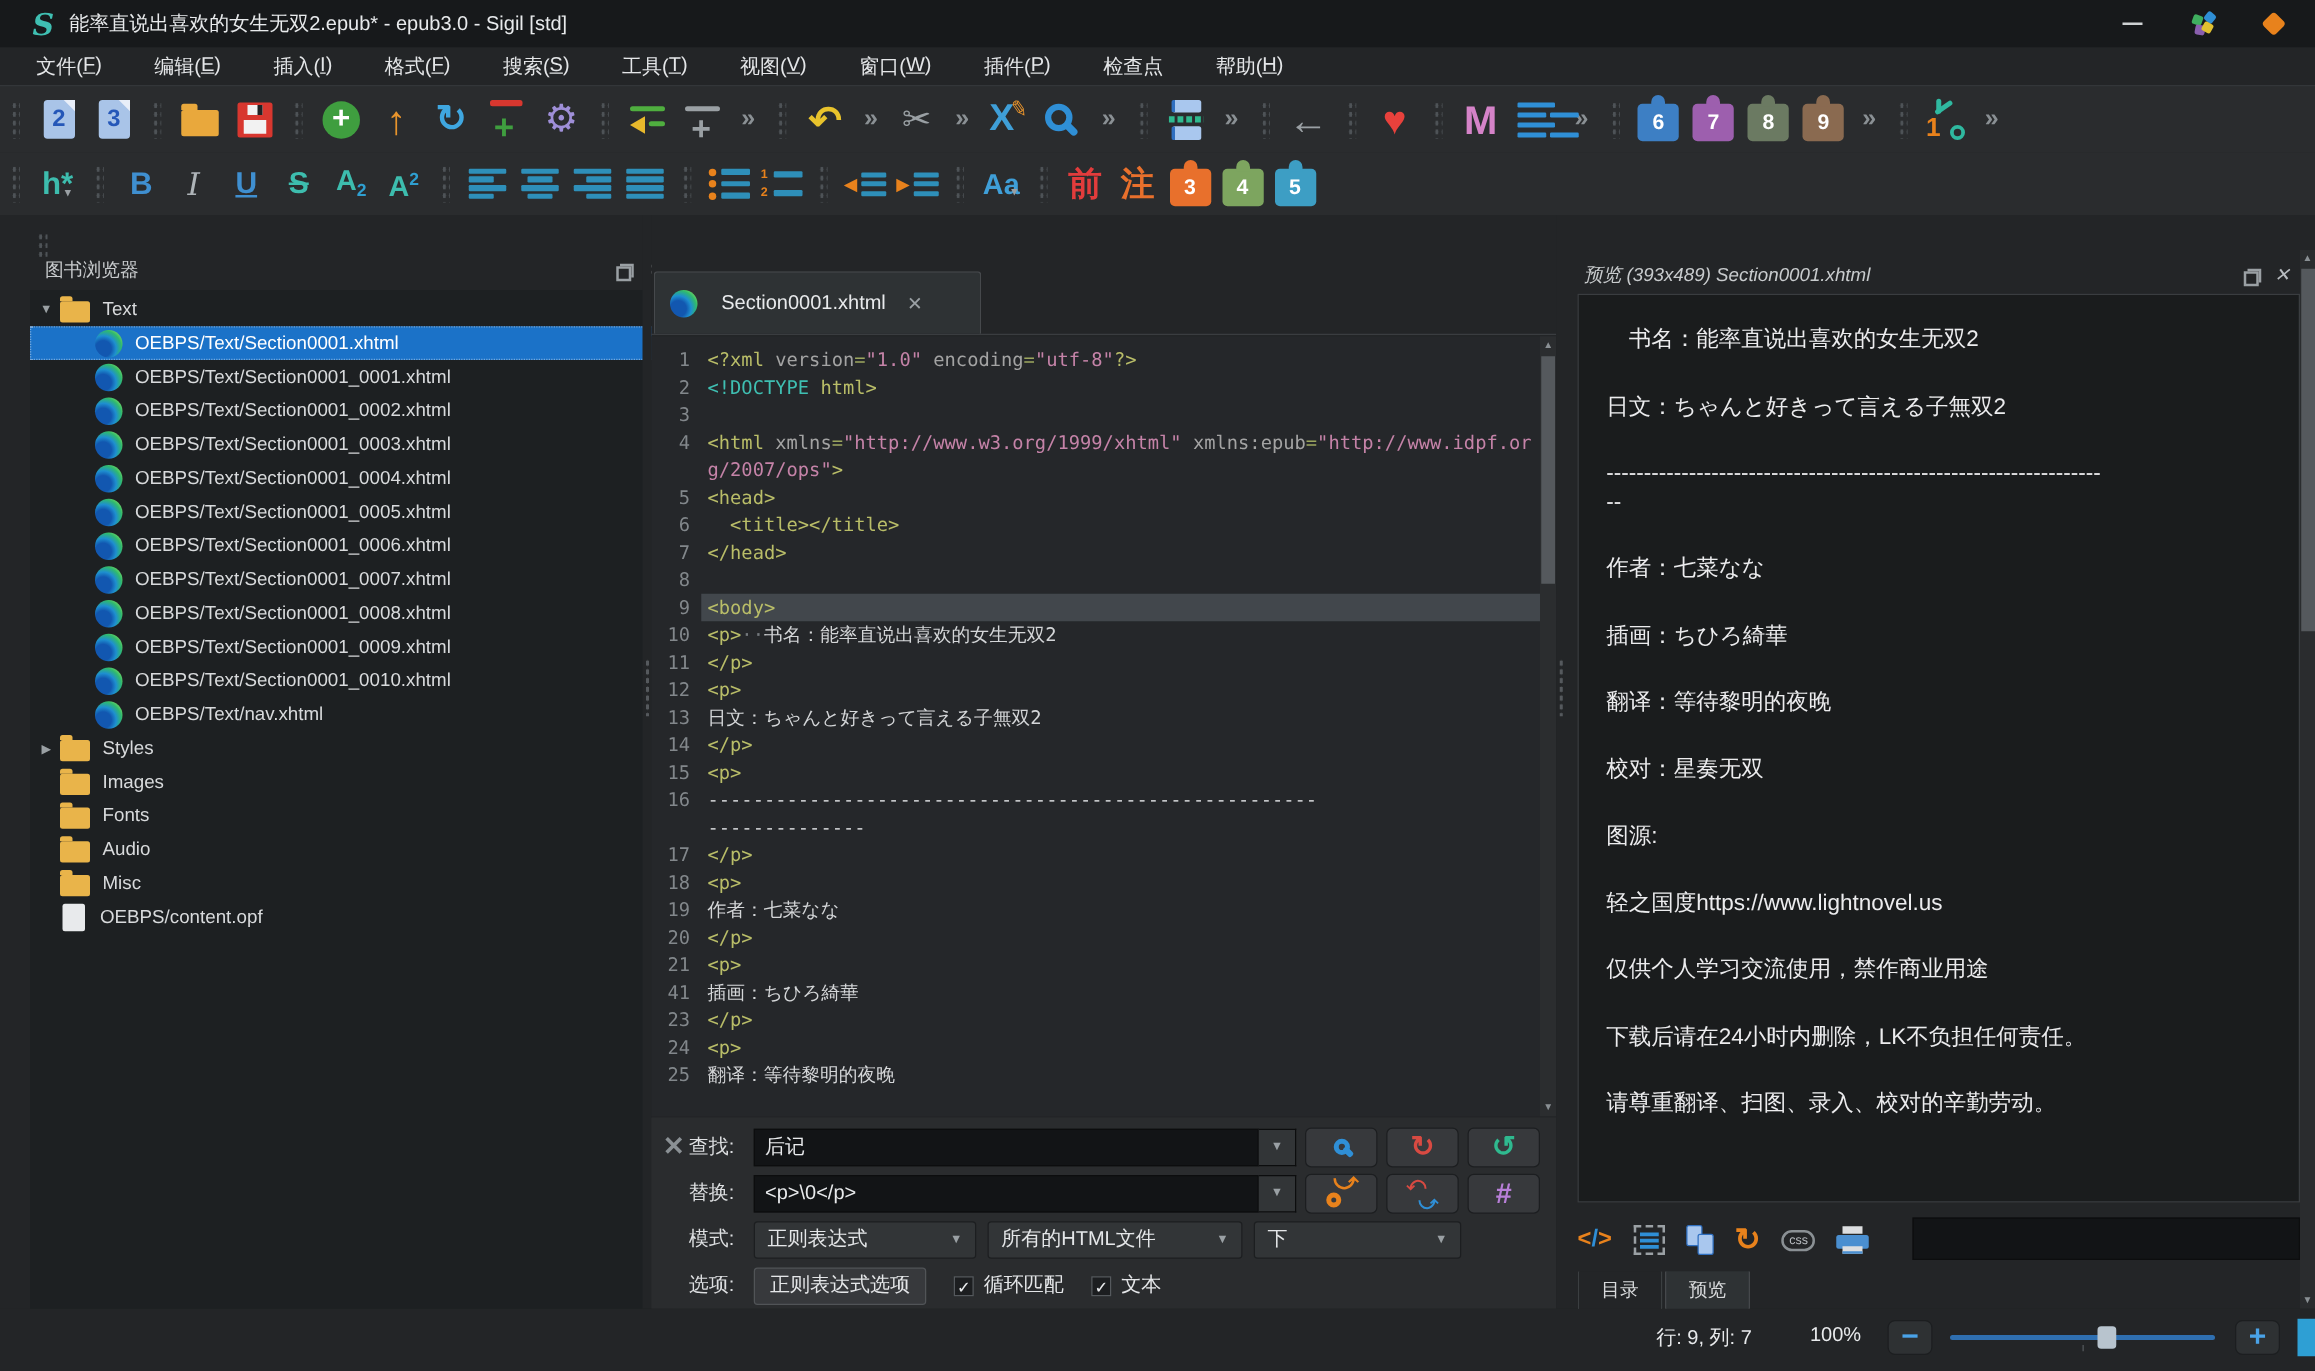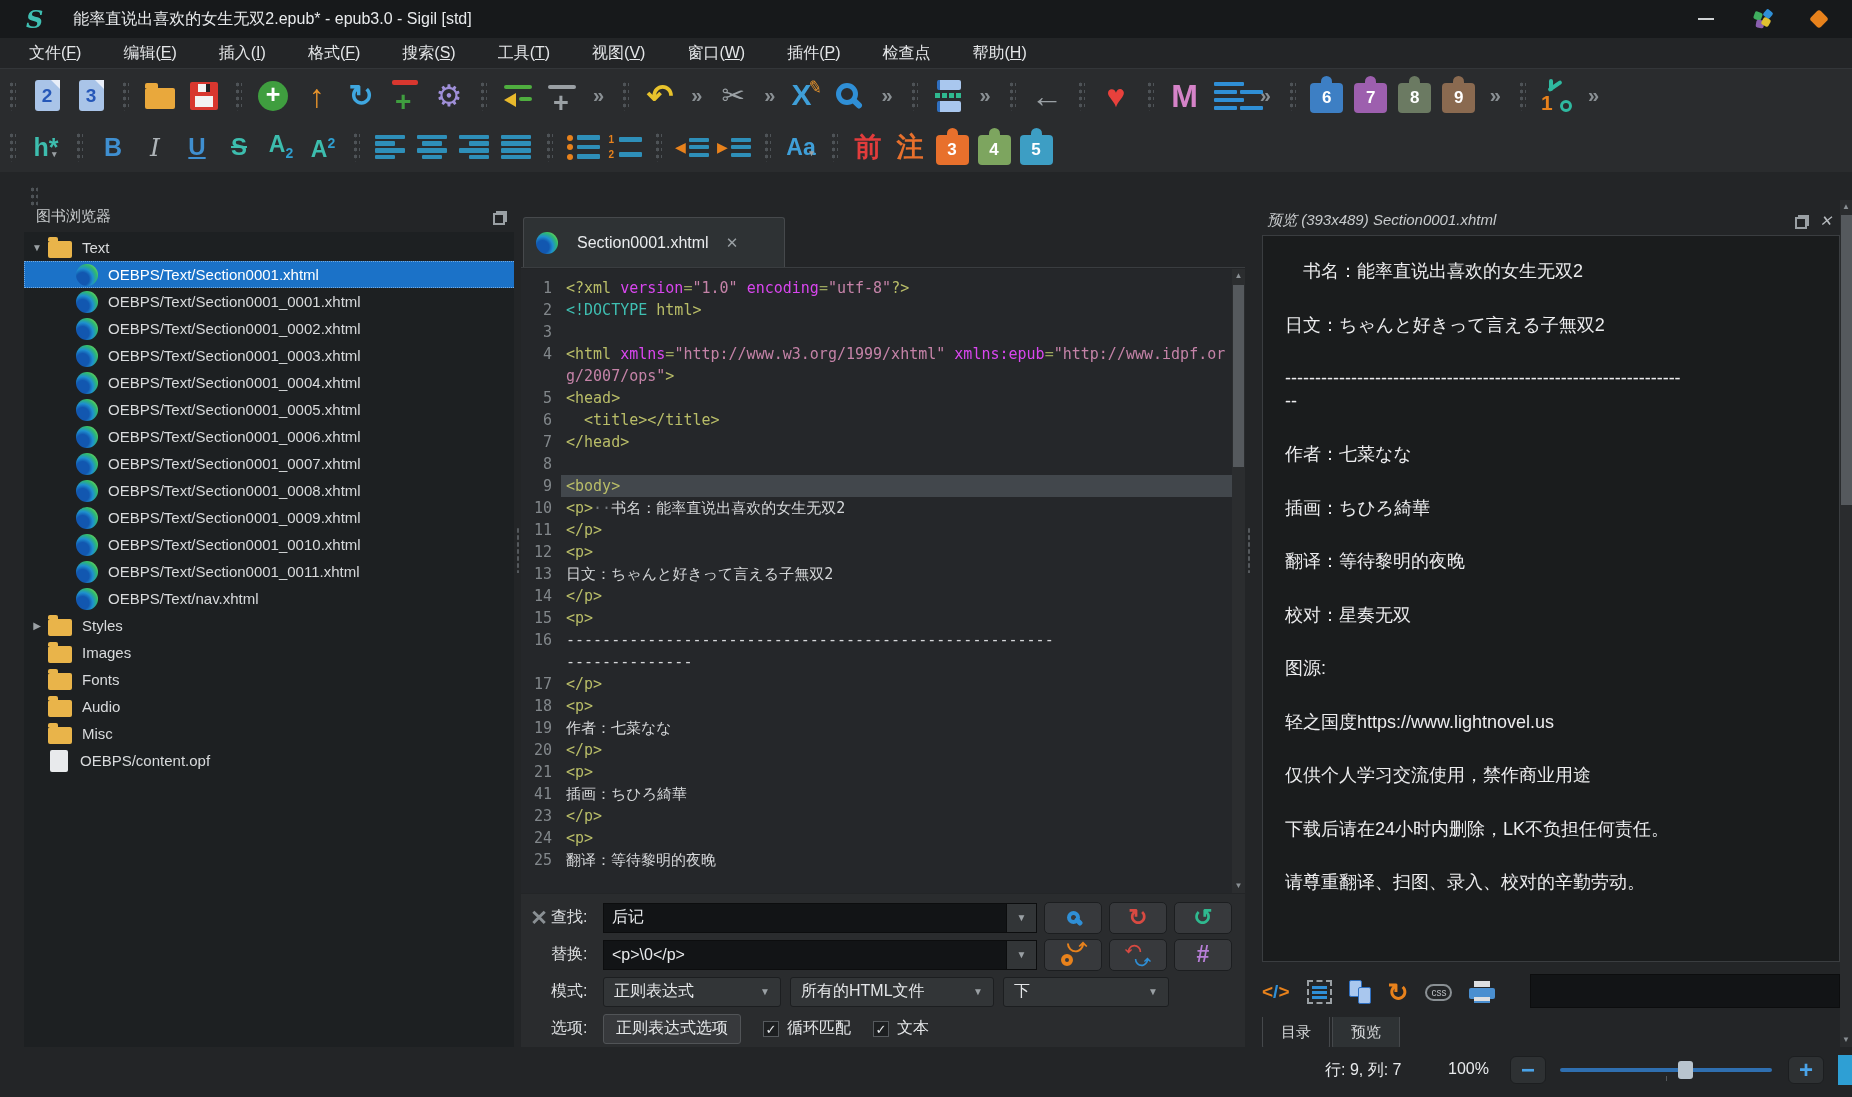--- a/index.html
+++ b/index.html
@@ -2,21 +2,21 @@
 <html><head>
 <meta charset="utf-8">
 <style>
   * { margin:0; padding:0; box-sizing:border-box; }
   body { background:#101112; font-family:"Liberation Sans",sans-serif; }
   #root { position:relative; width:1852px; height:1097px; background:#232527; color:#dcdee0; overflow:hidden; }
 
   
   .titlebar { position:absolute; left:0; top:0; width:1852px; height:38px; background:#17191b; display:flex; align-items:center; padding:0 14px; }
   .logo-s { font-family:"DejaVu Serif",serif; font-style:italic; font-weight:bold; font-size:24px; color:#3fbfb2; margin:0 10px 0 12px; }
-  .win-title { font-size:16px; color:#e8eaec; margin-left:20px; }
+  .win-title { font-size:16px; color:#e8eaec; margin-left:2px; }
   .win-controls { margin-left:auto; display:flex; align-items:center; gap:40px; padding-right:12px; }
   .wc-min { width:16px; height:2px; background:#cfd2d4; }
   .wc-pin { position:relative; width:18px; height:18px; }
   .wc-pin i { position:absolute; width:8px; height:8px; border-radius:2px; }
   .wc-pin i:nth-child(1){left:0;top:2px;background:#3fae5f;transform:rotate(20deg);}
   .wc-pin i:nth-child(2){right:0;top:0;background:#2f8fd6;transform:rotate(40deg);}
   .wc-pin i:nth-child(3){left:2px;bottom:0;background:#8a5fae;transform:rotate(10deg);}
   .wc-pin i:nth-child(4){right:2px;bottom:2px;background:#e0c030;transform:rotate(30deg);}
   .wc-close { width:14px; height:14px; background:#e8821c; transform:rotate(45deg); border-radius:3px; }
 
@@ -120,21 +120,21 @@
   
   #center { position:absolute; left:521px; top:172px; width:724px; height:875px; background:#232527; }
   #tabbar { position:absolute; left:0; top:0; width:724px; height:96px; border-bottom:1px solid #3a3d40; }
   #tab { position:absolute; left:2px; bottom:0; height:50px; width:262px; background:#2e3234; border:1px solid #46494c; border-bottom:none; border-radius:3px 3px 0 0; display:flex; align-items:center; padding:0 12px; gap:9px; font-size:16px; color:#e8eaec; }
   #tab .tclose { color:#9aa0a4; font-size:15px; margin-left:8px; }
   #editor { position:absolute; left:0; top:97px; width:724px; height:624px; background:#25272a; font-family:"DejaVu Sans Mono",monospace; font-size:15px; line-height:22px; padding-top:8px; overflow:hidden; }
   .cl { display:flex; min-height:22px; }
   .ln { flex:0 0 40px; text-align:right; padding-right:9px; color:#82878b; user-select:none; }
   .code { flex:1; white-space:pre-wrap; word-break:break-all; padding-left:5px; padding-right:16px; color:#d4d6d8; }
   .cl.cur .code { background:#42474c; }
-  .sg-tg { color:#b9bd68; } .sg-at { color:#d946ef; } .sg-pn { color:#9ba55e; }
+  .sg-tg { color:#b9bd68; } .sg-at { color:#a3a3a3; } .sg-pn { color:#9ba55e; }
   .sg-st { color:#c583a8; } .sg-dt { color:#3fbfb2; } .sg-tx { color:#d4d6d8; } .sg-ws { color:#73787c; }
   #ed-vscroll { position:absolute; right:0; top:97px; width:13px; height:624px; background:#2b2d2f; }
   .sb-arrow { position:absolute; left:0; width:13px; height:14px; color:#8a9094; font-size:8px; text-align:center; line-height:14px; }
   .sb-thumb { position:absolute; left:1px; width:11px; background:#55595d; }
 
   
   #findbar { position:absolute; left:0; top:722px; width:724px; height:153px; background:#2a2c2e; padding:6px 4px 0 6px; font-size:16px; }
   .frow { display:flex; align-items:center; height:35px; margin-bottom:2px; }
   .fclose { width:24px; color:#8a9094; font-size:21px; font-weight:bold; text-align:center; }
   .flabel { width:52px; color:#dcdee0; }
@@ -544,25 +544,20 @@
           <span>OEBPS/Text/Section0001_0009.xhtml</span>
         </div>
         <div class="trow indent1">
           <span class="tarrow"></span>
           <span class="edge"></span>
           <span>OEBPS/Text/Section0001_0010.xhtml</span>
         </div>
         <div class="trow indent1">
           <span class="tarrow"></span>
           <span class="edge"></span>
-          <span>OEBPS/Text/Section0001_0011.xhtml</span>
-        </div>
-        <div class="trow indent1">
-          <span class="tarrow"></span>
-          <span class="edge"></span>
           <span>OEBPS/Text/nav.xhtml</span>
         </div>
         <div class="trow">
           <span class="tarrow">▶</span>
           <span class="tfold"></span>
           <span>Styles</span>
         </div>
         <div class="trow">
           <span class="tarrow"></span>
           <span class="tfold"></span>

